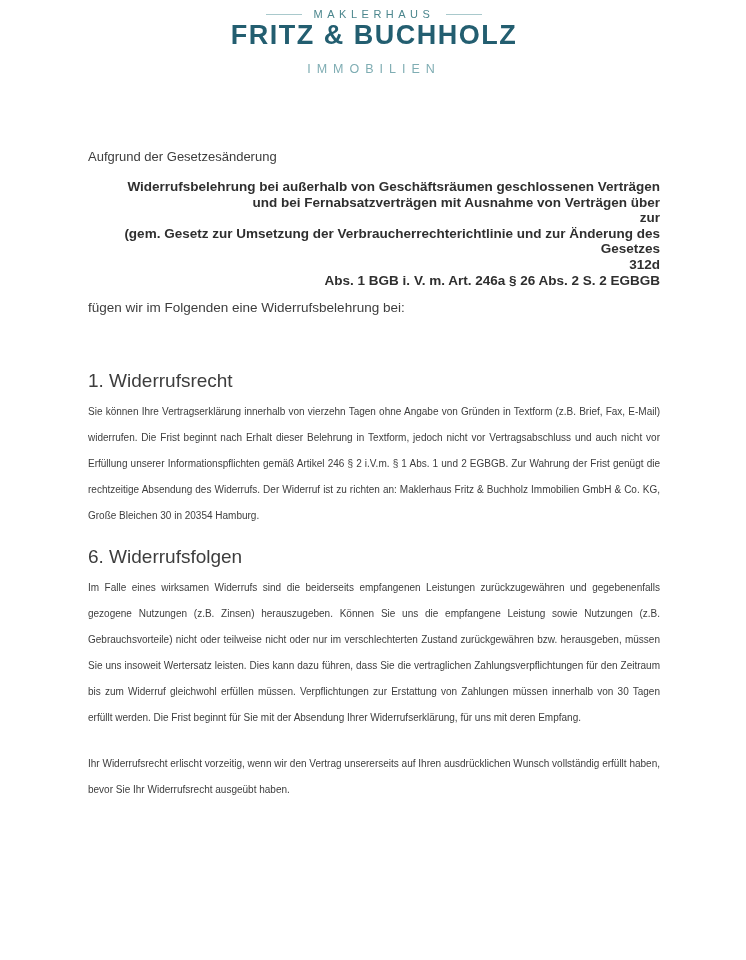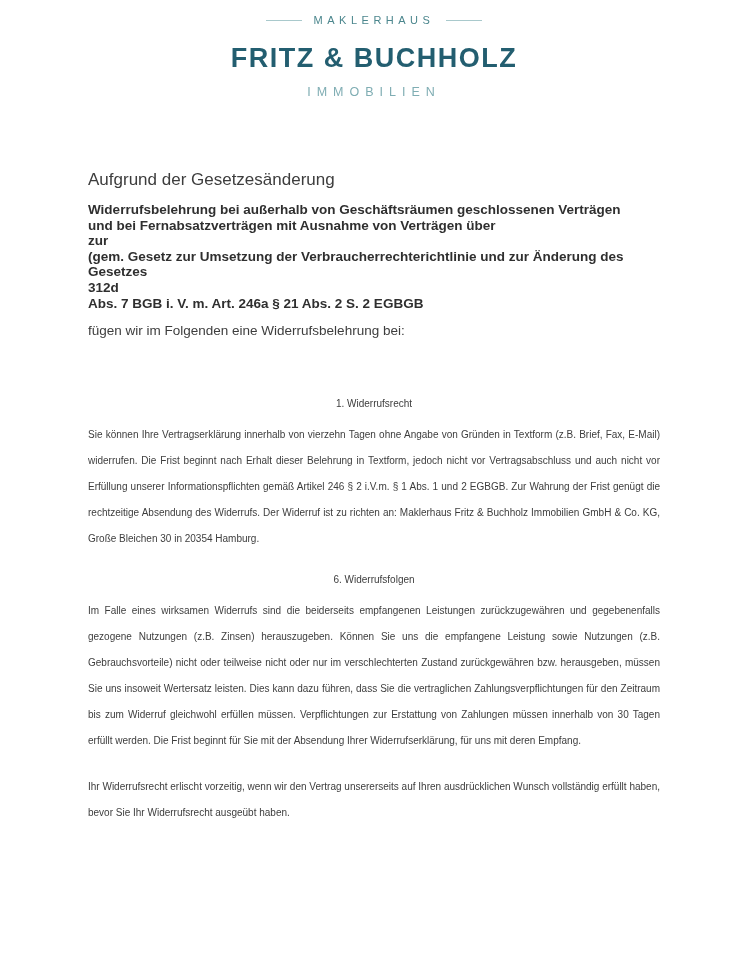--- a/index.html
+++ b/index.html
@@ -7,21 +7,21 @@
     padding: 0;
     background: #ffffff;
   }
   .page {
     position: relative;
     width: 746px;
     height: 842px;
     margin: 0 auto;
     background: #ffffff;
     box-sizing: border-box;
-    padding: 14px 86px 0 88px;
+    padding: 8px 86px 0 88px;
     overflow: hidden;
     font-family: "Liberation Sans", "DejaVu Sans", sans-serif;
     color: var(--body-text, #3d3d3d);
   }
 
   
   .logo {
     text-align: center;
   }
   .logo-top {
@@ -40,60 +40,60 @@
     letter-spacing: 4.5px;
     color: var(--logo-top, #4b868d);
     white-space: nowrap;
   }
   .logo-name {
     font-size: 27px;
     line-height: 31px;
     font-weight: 700;
     letter-spacing: 1.5px;
     color: var(--logo-name, #235e70);
-    margin-top: 17px;
+    margin-top: 0;
     white-space: nowrap;
   }
   .logo-sub {
     font-size: 12.5px;
     line-height: 15px;
     letter-spacing: 6px;
     color: var(--logo-sub, #7fadb3);
     margin-top: 11px;
     white-space: nowrap;
   }
 
   
   .intro {
     margin: 72px 0 0 0;
-    font-size: 17px;
+    font-size: 13px;
     line-height: 16px;
   }
   .doc-title {
     margin: 14px 0 0 0;
-    text-align: left;
+    text-align: right;
     font-weight: 700;
     font-size: 13.5px;
     line-height: 15.6px;
     color: var(--heading-text, #2f2f2f);
   }
   .after-title {
     margin: 12px 0 0 0;
     font-size: 13.5px;
     line-height: 16px;
   }
   .section {
     margin-top: 20px;
   }
   .section.first {
     margin-top: 57px;
   }
   .section-title {
-    text-align: center;
-    font-size: 10px;
+    text-align: left;
+    font-size: 19px;
     line-height: 16px;
     font-weight: 400;
     margin: 0 0 10px 0;
   }
   .section-body {
     font-size: 10px;
     line-height: 26px;
     text-align: justify;
     margin: 0;
   }
@@ -116,21 +116,21 @@
   <main class="content">
 
     <p class="intro">Aufgrund der Gesetzesänderung</p>
 
     <div class="doc-title">
       <div class="doc-title-line">Widerrufsbelehrung bei außerhalb von Geschäftsräumen geschlossenen Verträgen</div>
       <div class="doc-title-line">und bei Fernabsatzverträgen mit Ausnahme von Verträgen über</div>
       <div class="doc-title-line">zur</div>
       <div class="doc-title-line">(gem. Gesetz zur Umsetzung der Verbraucherrechterichtlinie und zur Änderung des Gesetzes</div>
       <div class="doc-title-line">312d</div>
-      <div class="doc-title-line">Abs. 7 BGB i. V. m. Art. 246a § 21 Abs. 2 S. 2 EGBGB</div>
+      <div class="doc-title-line">Abs. 1 BGB i. V. m. Art. 246a § 26 Abs. 2 S. 2 EGBGB</div>
     </div>
 
     <p class="after-title">fügen wir im Folgenden eine Widerrufsbelehrung bei:</p>
 
     <section class="section first">
       <div class="section-title">1. Widerrufsrecht</div>
       <p class="section-body">Sie können Ihre Vertragserklärung innerhalb von vierzehn Tagen ohne Angabe von Gründen in Textform (z.B. Brief, Fax, E-Mail) widerrufen. Die Frist beginnt nach Erhalt dieser Belehrung in Textform, jedoch nicht vor Vertragsabschluss und auch nicht vor Erfüllung unserer Informationspflichten gemäß Artikel 246 § 2 i.V.m. § 1 Abs. 1 und 2 EGBGB. Zur Wahrung der Frist genügt die rechtzeitige Absendung des Widerrufs. Der Widerruf ist zu richten an: Maklerhaus Fritz &amp; Buchholz Immobilien GmbH &amp; Co. KG, Große Bleichen 30 in 20354 Hamburg.</p>
     </section>
 
     <section class="section">

